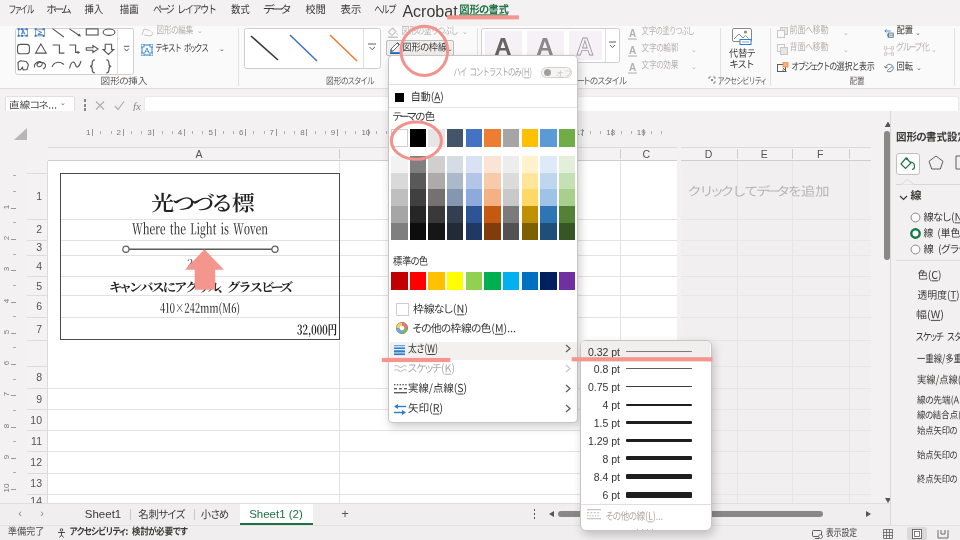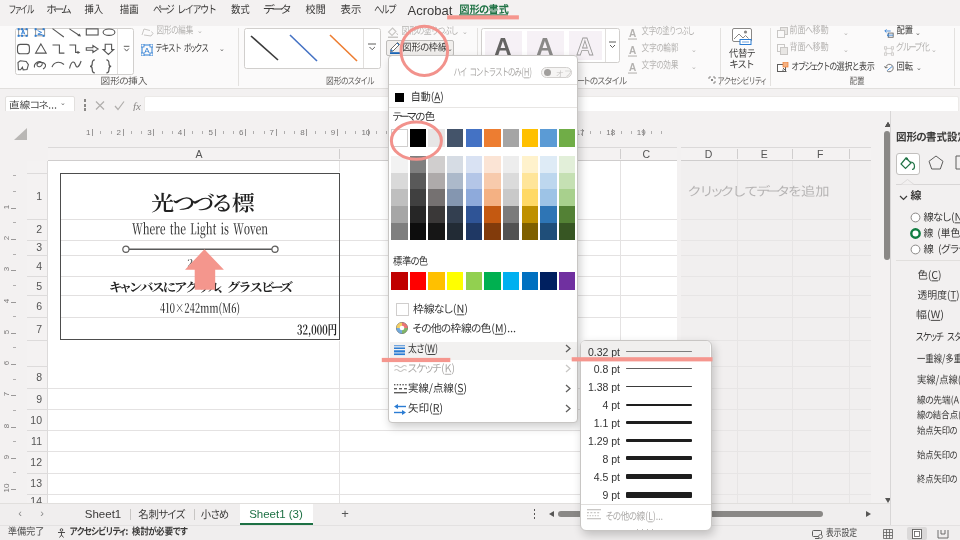--- a/index.html
+++ b/index.html
@@ -8,21 +8,21 @@
 svg{display:block}
 </style></head><body>
 <div class="a" style="left:0;top:0;width:960px;height:540px;overflow:hidden">
 
 <div class="a" style="left:0;top:26px;width:960px;height:63px;background:#fbfafa;border-bottom:1px solid #e1dfdd"></div>
 <div class="a" style="left:237.5px;top:28px;width:1px;height:58px;background:#e3e1df"></div>
 <div class="a" style="left:477px;top:28px;width:1px;height:58px;background:#e3e1df"></div>
 <div class="a" style="left:720px;top:28px;width:1px;height:58px;background:#e3e1df"></div>
 <div class="a" style="left:769.5px;top:28px;width:1px;height:58px;background:#e3e1df"></div>
 <div class="a" style="left:954px;top:28px;width:1px;height:58px;background:#e3e1df"></div>
-<span class="a" style="left:430px;top:3px;transform:translateX(-50%);font-size:13px;color:#3b3a39">Acrobat</span>
+<span class="a" style="left:430px;top:3px;transform:translateX(-50%);font-size:16px;color:#3b3a39">Acrobat</span>
 <div class="a" style="left:459px;top:14.2px;width:48.5px;height:1.4px;background:#6fa287"></div>
 <svg class="a" style="left:15px;top:27.5px" width="119" height="47" viewBox="0 0 119 47">
 <rect x="0.5" y="0.5" width="118" height="46" rx="2" fill="#fff" stroke="#d1cfcd"></rect>
 <line x1="102.5" y1="1" x2="102.5" y2="46" stroke="#e1dfdd"></line>
 <g stroke="#555" fill="none" stroke-width="1.1">
 <g stroke-width="1">
           <rect x="3.6" y="1.2" width="9" height="6.6" stroke="#9a9896"></rect>
           <g fill="#2b7cd3" stroke="none">
             <rect x="2.6" y="0.2" width="2" height="2"></rect>
             <rect x="10.6" y="0.2" width="2" height="2"></rect>
@@ -404,21 +404,21 @@
 <svg class="a" style="left:883.5px;top:496.5px" width="8" height="7" viewBox="0 0 8 7">
       <path d="M4 6 L7 1 H1 Z" fill="#575655"></path>
     </svg>
 <div class="a" style="left:0;top:503px;width:960px;height:22px;background:#f0eeee;border-top:1px solid #e1dfdd"></div>
 <span class="a" style="left:20px;top:507px;transform:translateX(-50%);color:#888;font-size:11px">‹</span>
 <span class="a" style="left:42px;top:507px;transform:translateX(-50%);color:#888;font-size:11px">›</span>
 <span class="a" style="left:103px;top:508px;transform:translateX(-50%);font-size:11.5px;color:#3b3a39">Sheet1</span>
 <div class="a" style="left:130px;top:509px;width:1px;height:11px;background:#c8c6c4"></div>
 <div class="a" style="left:194px;top:509px;width:1px;height:11px;background:#c8c6c4"></div>
 <div class="a" style="left:239.6px;top:503.5px;width:73px;height:21.5px;background:#fff;border-bottom:2.5px solid #1e7145"></div>
-<span class="a" style="left:276px;top:508px;transform:translateX(-50%);font-size:11.5px;color:#1e7145">Sheet1 (3)</span>
+<span class="a" style="left:276px;top:508px;transform:translateX(-50%);font-size:11.5px;color:#1e7145">Sheet1 (2)</span>
 <span class="a" style="left:345px;top:506px;transform:translateX(-50%);font-size:13px;color:#555">+</span>
 <div class="a" style="left:557.7px;top:510.5px;width:265px;height:6.5px;background:#8a8886;border-radius:3px"></div>
 <svg class="a" style="left:547.5px;top:509.5px" width="7" height="8" viewBox="0 0 7 8">
       <path d="M6 1 L1 4 L6 7 Z" fill="#575655"></path>
     </svg>
 <svg class="a" style="left:864.5px;top:509.5px" width="7" height="8" viewBox="0 0 7 8">
       <path d="M1 1 L6 4 L1 7 Z" fill="#575655"></path>
     </svg>
 <div class="a" style="left:533.5px;top:508.5px;width:1.5px;height:2px;background:#575655"></div>
     <div class="a" style="left:533.5px;top:512.5px;width:1.5px;height:2px;background:#575655"></div>
@@ -1291,45 +1291,45 @@
 <div class="a" style="left:581px;top:341px;width:129px;height:18.5px;background:#f0efee;border-radius:4px"></div>
 <span class="a" style="left:620px;top:345.8px;width:0;font-size:10.5px;color:#333">
       <span style="position:absolute;right:0;white-space:nowrap">0.32 pt</span>
     </span>
 <div class="a" style="left:626px;top:351px;width:66px;height:1px;background:#7d7d7d;border-radius:1px"></div>
 <span class="a" style="left:620px;top:363px;width:0;font-size:10.5px;color:#333">
       <span style="position:absolute;right:0;white-space:nowrap">0.8 pt</span>
     </span>
 <div class="a" style="left:626px;top:368px;width:66px;height:1px;background:#5f5f5f;border-radius:1px"></div>
 <span class="a" style="left:620px;top:381px;width:0;font-size:10.5px;color:#333">
-      <span style="position:absolute;right:0;white-space:nowrap">1.38 pt</span>
+      <span style="position:absolute;right:0;white-space:nowrap">0.75 pt</span>
     </span>
 <div class="a" style="left:626px;top:386px;width:66px;height:1.2px;background:#3a3a3a;border-radius:1px"></div>
 <span class="a" style="left:620px;top:399px;width:0;font-size:10.5px;color:#333">
       <span style="position:absolute;right:0;white-space:nowrap">4 pt</span>
     </span>
 <div class="a" style="left:626px;top:404px;width:66px;height:2px;background:#1e1e1e;border-radius:1px"></div>
 <span class="a" style="left:620px;top:416.6px;width:0;font-size:10.5px;color:#333">
-      <span style="position:absolute;right:0;white-space:nowrap">1.1 pt</span>
+      <span style="position:absolute;right:0;white-space:nowrap">1.5 pt</span>
     </span>
 <div class="a" style="left:626px;top:421px;width:66px;height:2.5px;background:#1e1e1e;border-radius:1px"></div>
 <span class="a" style="left:620px;top:434.6px;width:0;font-size:10.5px;color:#333">
       <span style="position:absolute;right:0;white-space:nowrap">1.29 pt</span>
     </span>
 <div class="a" style="left:626px;top:439px;width:66px;height:3px;background:#1e1e1e;border-radius:1px"></div>
 <span class="a" style="left:620px;top:452.5px;width:0;font-size:10.5px;color:#333">
       <span style="position:absolute;right:0;white-space:nowrap">8 pt</span>
     </span>
 <div class="a" style="left:626px;top:456px;width:66px;height:4px;background:#1e1e1e;border-radius:1px"></div>
 <span class="a" style="left:620px;top:471px;width:0;font-size:10.5px;color:#333">
-      <span style="position:absolute;right:0;white-space:nowrap">4.5 pt</span>
+      <span style="position:absolute;right:0;white-space:nowrap">8.4 pt</span>
     </span>
 <div class="a" style="left:626px;top:474px;width:66px;height:5px;background:#1e1e1e;border-radius:1px"></div>
 <span class="a" style="left:620px;top:489.2px;width:0;font-size:10.5px;color:#333">
-      <span style="position:absolute;right:0;white-space:nowrap">9 pt</span>
+      <span style="position:absolute;right:0;white-space:nowrap">6 pt</span>
     </span>
 <div class="a" style="left:626px;top:492px;width:66px;height:6.3px;background:#1e1e1e;border-radius:1px"></div>
 <div class="a" style="left:580.5px;top:504.4px;width:130px;height:1px;background:#e1dfdd"></div>
 <svg class="a" style="left:587px;top:509px" width="14" height="11" viewBox="0 0 14 11">
       <g fill="#c9c7c5">
         <rect x="0" y="0" width="14" height="1.3"></rect>
         <rect x="0" y="3" width="2" height="1.3"></rect>
         <rect x="3.4" y="3" width="2" height="1.3"></rect>
         <rect x="6.8" y="3" width="2" height="1.3"></rect>
         <rect x="10.2" y="3" width="2" height="1.3"></rect>

